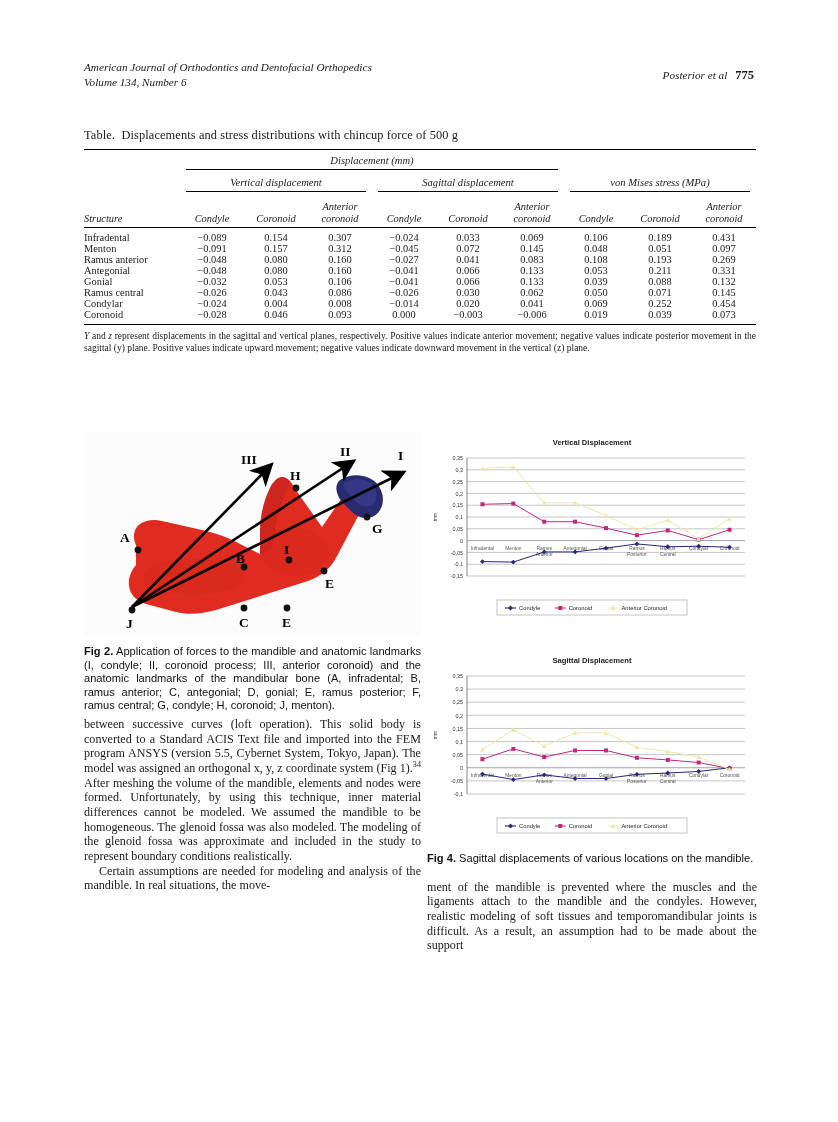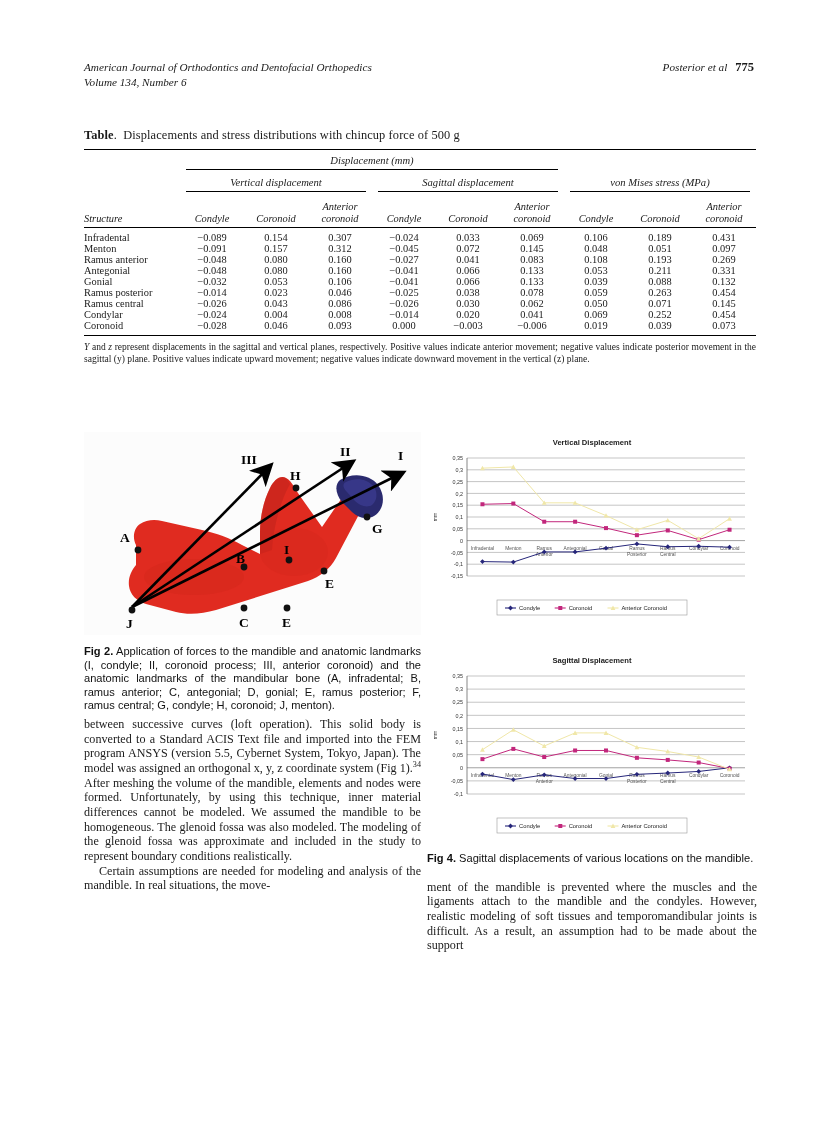--- a/index.html
+++ b/index.html
@@ -18,21 +18,21 @@
   }
 
   
   .runhead {
     position: absolute;
     left: 84px;
     top: 60px;
     width: 670px;
     display: flex;
     justify-content: space-between;
-    align-items: flex-start;
+    align-items: center;
   }
   .runhead-left {
     font-style: italic;
     font-size: 11.2px;
     line-height: 15px;
   }
   .runhead-left .vol { font-style: italic; }
   .runhead-right {
     font-size: 11.2px;
     font-style: italic;
@@ -51,21 +51,21 @@
     position: absolute;
     left: 84px;
     top: 128px;
     width: 672px;
   }
   .table-title {
     font-size: 12.4px;
     margin-bottom: 6px;
     letter-spacing: .1px;
   }
-  .table-title .tl { font-weight: bold; }
+  .table-title .tl { font-weight: normal; }
   table.data {
     border-collapse: collapse;
     width: 672px;
     font-size: 10.4px;
   }
   table.data th, table.data td {
     padding: 0;
     font-weight: normal;
   }
   .rule-top { border-top: 1.6px solid #000; }
@@ -307,32 +307,20 @@
             <td class="num">0.053</td>
             <td class="num">0.106</td>
             <td class="num">−0.041</td>
             <td class="num">0.066</td>
             <td class="num">0.133</td>
             <td class="num">0.039</td>
             <td class="num">0.088</td>
             <td class="num">0.132</td>
           </tr>
           <tr>
-            <td class="struct">Ramus posterior</td>
-            <td class="num">−0.014</td>
-            <td class="num">0.023</td>
-            <td class="num">0.046</td>
-            <td class="num">−0.025</td>
-            <td class="num">0.038</td>
-            <td class="num">0.078</td>
-            <td class="num">0.059</td>
-            <td class="num">0.263</td>
-            <td class="num">0.454</td>
-          </tr>
-          <tr>
             <td class="struct">Ramus central</td>
             <td class="num">−0.026</td>
             <td class="num">0.043</td>
             <td class="num">0.086</td>
             <td class="num">−0.026</td>
             <td class="num">0.030</td>
             <td class="num">0.062</td>
             <td class="num">0.050</td>
             <td class="num">0.071</td>
             <td class="num">0.145</td>

